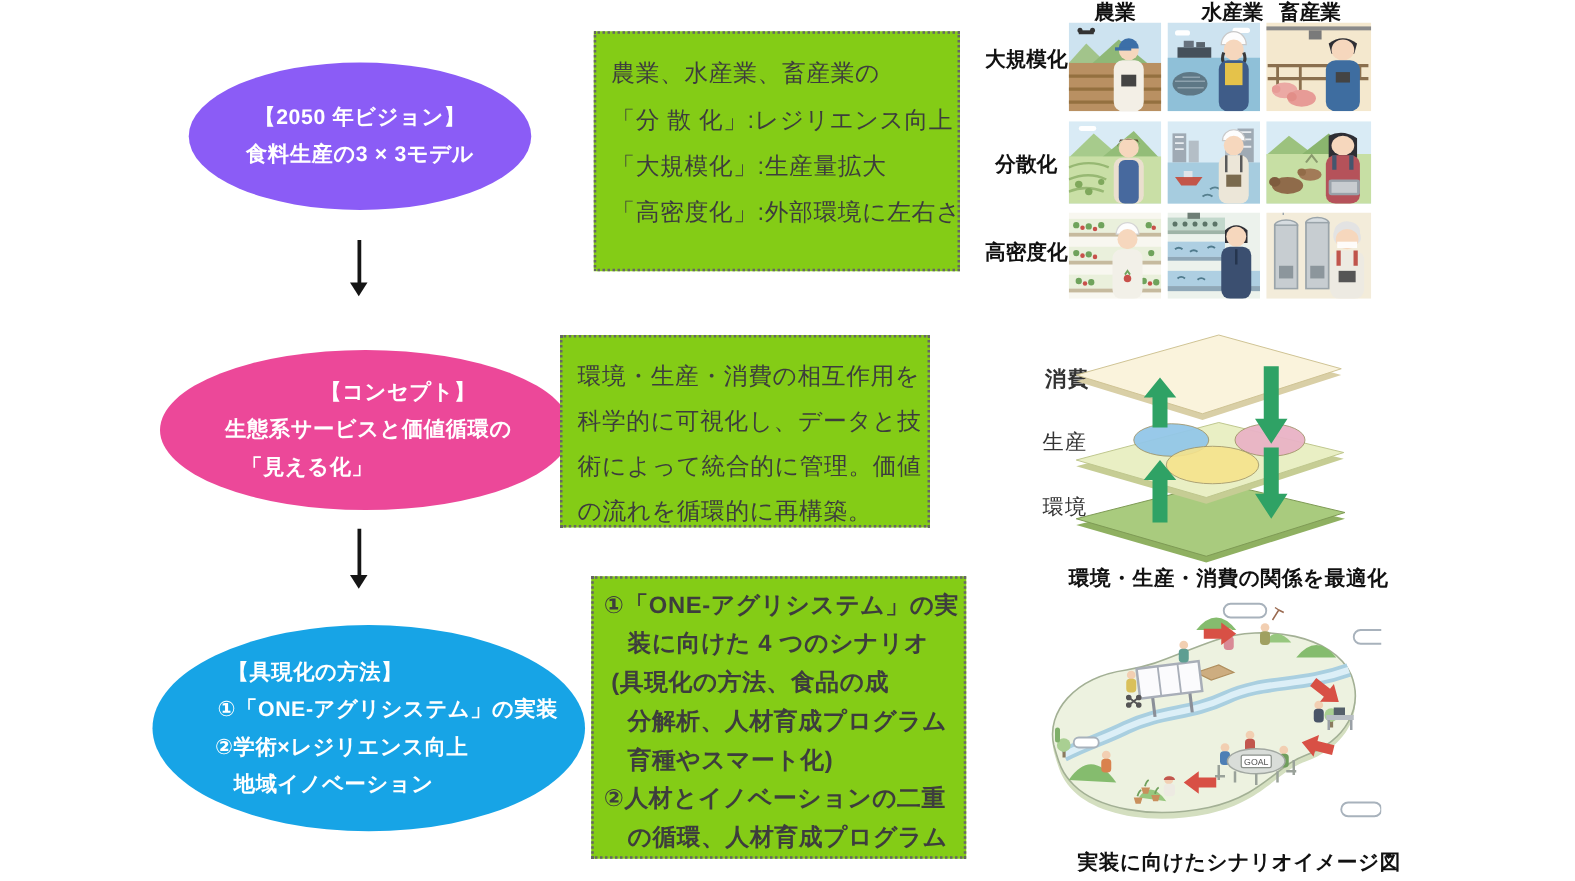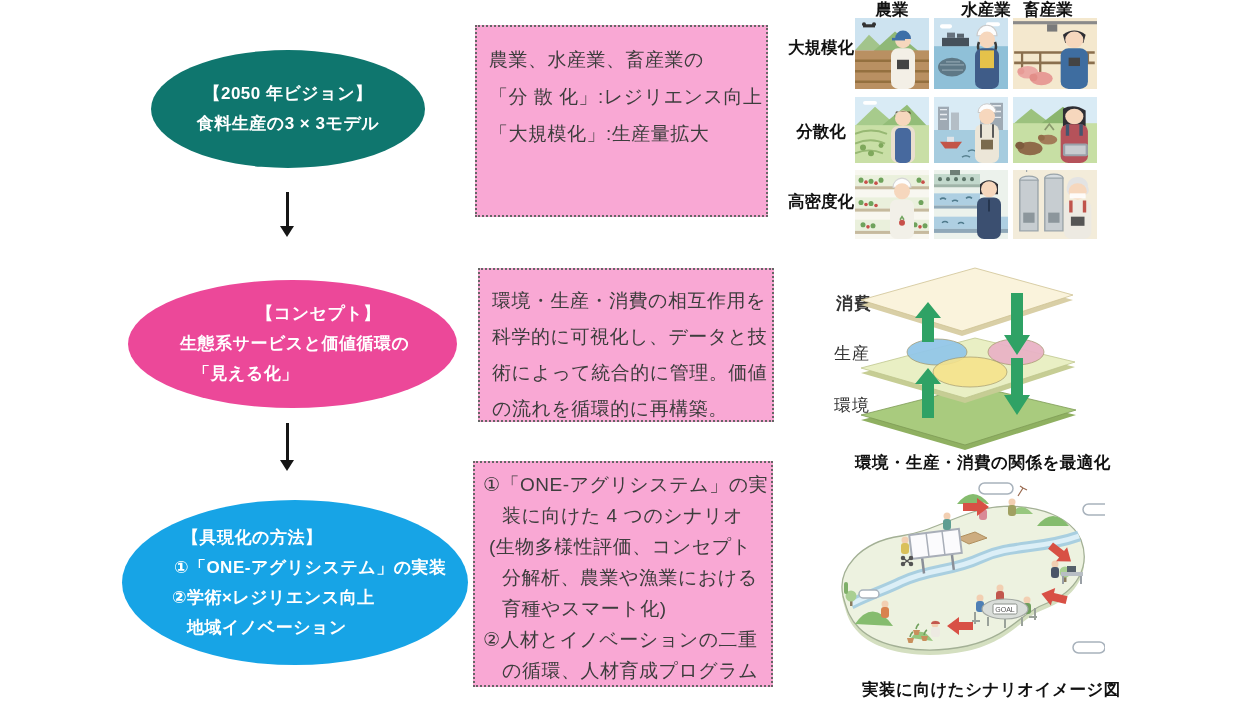--- a/index.html
+++ b/index.html
@@ -15,50 +15,50 @@
   .el-concept .l3{padding-left:13px;}
   .el-method{left:122px;top:500px;width:346px;height:165px;}
   .el-method .blk{padding-left:50px;}
   .el-method .l1{padding-left:10px;}
   .el-method .l2{padding-left:2px;}
   .el-method .l4{padding-left:15px;}
   .varrow{position:absolute;width:2.5px;background:#151515;}
   .varrow::after{content:"";position:absolute;left:50%;transform:translateX(-50%);bottom:-10px;
                  border:7px solid transparent;border-top:11px solid #151515;border-bottom:0;}
   
-  .dbox{position:absolute;border:2px dotted #666;background:#f9a8d4;color:#3d3d3d;
+  .dbox{position:absolute;border:2px dotted #666;background:#84cc16;color:#3d3d3d;
         font-size:19px;letter-spacing:.5px;}
   .dbox .ln{white-space:nowrap;}
   .box1{left:475px;top:25px;width:289px;height:188px;}
   .box1 .ln{line-height:37px;}
   .box1 .inner{padding:14px 4px 0 12px;}
   .box1 .ind-big{margin-left:122px;}
-  .box2{left:478px;top:268px;width:292px;height:150px;font-family:Liberation Mono, monospace;}
+  .box2{left:448px;top:268px;width:292px;height:150px;}
   .box2 .ln{line-height:36px;}
   .box2 .inner{padding:14px 4px 0 12px;}
   .box3{left:473px;top:461px;width:296px;height:222px;}
   .box3 .ln{line-height:31px;}
-  .box3 .inner{padding:6px 2px 0 8px;}
+  .box3 .inner{padding:6px 2px 0 8px;font-weight:bold;}
   .box3 .ind1{margin-left:19px;}
   .box3 .indp{margin-left:6px;}
   
   .colhead{position:absolute;top:-1px;width:84px;text-align:center;font-weight:bold;font-size:16.5px;color:#111;}
   .rowhead{position:absolute;width:70px;text-align:center;font-weight:bold;font-size:16.5px;color:#111;}
   .cell{position:absolute;}
   .cell svg{display:block;}
   
   .layerlbl{position:absolute;font-size:17px;color:#333;letter-spacing:1px;}
   .capt{position:absolute;font-weight:bold;font-size:16.5px;color:#111;letter-spacing:.5px;}
 </style>
 </head>
 <body>
 
 <div class="canvas">
 
-  <div class="ellipse el-vision" style="background:#0f766e">
+  <div class="ellipse el-vision" style="background:#8b5cf6">
     <div>【2050 年ビジョン】</div>
     <div>食料生産の3 × 3モデル</div>
   </div>
 
   <div class="varrow" style="left:286px;top:192px;height:35px;"></div>
 
   <div class="ellipse el-concept" style="background:#ec4899">
     <div class="blk">
       <div class="l1">【コンセプト】</div>
       <div class="l2">生態系サービスと価値循環の</div>
@@ -75,38 +75,39 @@
       <div class="l3">②学術×レジリエンス向上</div>
       <div class="l4">地域イノベーション</div>
     </div>
   </div>
 
   <div class="dbox box1">
     <div class="inner">
       <div class="ln">農業、水産業、畜産業の</div>
       <div class="ln">「分 散 化」:レジリエンス向上</div>
       <div class="ln">「大規模化」:生産量拡大</div>
+      <div class="ln">「高密度化」:外部環境に左右さ</div>
     </div>
   </div>
 
   <div class="dbox box2">
     <div class="inner">
       <div class="ln">環境・生産・消費の相互作用を</div>
       <div class="ln">科学的に可視化し、データと技</div>
       <div class="ln">術によって統合的に管理。価値</div>
       <div class="ln">の流れを循環的に再構築。</div>
     </div>
   </div>
 
   <div class="dbox box3">
     <div class="inner">
       <div class="ln">①「ONE-アグリシステム」の実</div>
       <div class="ln ind1">装に向けた 4 つのシナリオ</div>
-      <div class="ln indp">(生物多様性評価、コンセプト</div>
-      <div class="ln ind1">分解析、農業や漁業における</div>
+      <div class="ln indp">(具現化の方法、食品の成</div>
+      <div class="ln ind1">分解析、人材育成プログラム</div>
       <div class="ln ind1">育種やスマート化)</div>
       <div class="ln">②人材とイノベーションの二重</div>
       <div class="ln ind1">の循環、人材育成プログラム</div>
     </div>
   </div>
 
   <div class="colhead" style="left:850px;">農業</div>
   <div class="colhead" style="left:944px;">水産業</div>
   <div class="colhead" style="left:1006px;">畜産業</div>
   <div class="rowhead" style="left:786px;top:37px;">大規模化</div>

